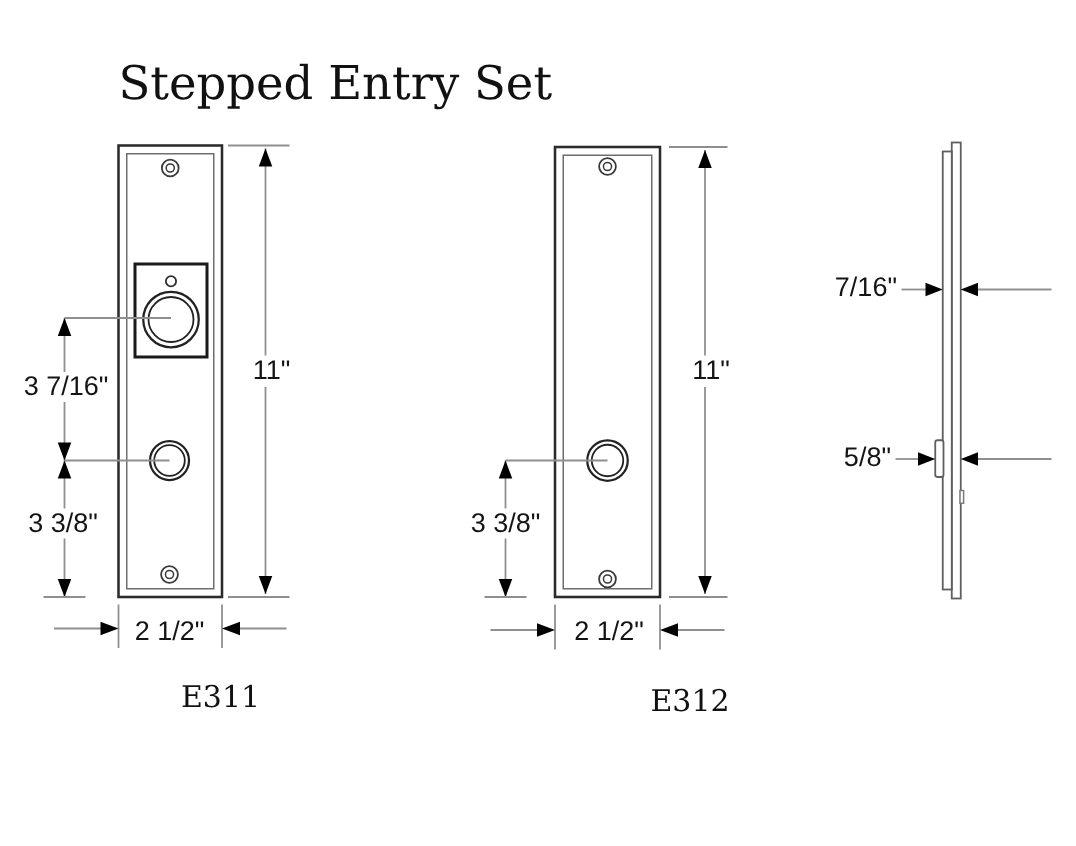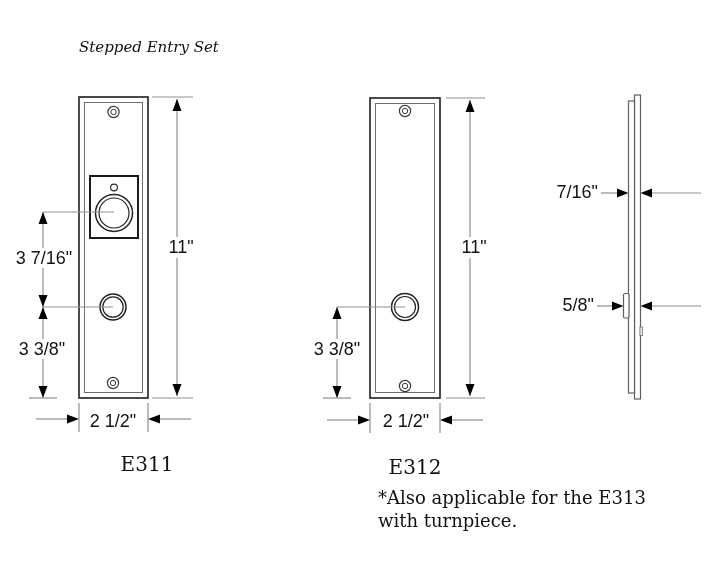--- a/index.html
+++ b/index.html
@@ -4,21 +4,21 @@
 <style>
   html,body{margin:0;padding:0;background:#fff;}
   .canvas{position:relative;width:717px;height:564px;background:#ffffff;overflow:hidden;
           font-family:"Liberation Sans",sans-serif;}
   svg{position:absolute;left:0;top:0;}
   .lbl{position:absolute;white-space:nowrap;color:#141414;}
   .dim{font:18px "Liberation Sans",sans-serif;letter-spacing:0px;}
   .ctr{transform:translate(-50%,-50%);}
   .vctr{transform:translateY(-50%);}
   .serif{font-family:"DejaVu Serif","Liberation Serif",serif;color:#111;}
-  .title{font-size:15px;font-style:italic;}
+  .title{font-size:31px;}
   .model{font-size:20px;margin-left:23px;}
   .note{font-size:18px;line-height:23px;}
   .note div{white-space:nowrap;}
   line{stroke:#8f8f8f;stroke-width:1.2;}
   polygon{fill:#000;stroke:none;}
   rect,circle{fill:#fff;}
 </style>
 </head>
 <body>
 
@@ -123,23 +123,19 @@
 
   <div class="lbl dim ctr" style="left:181px;top:247px;">11"</div>
   <div class="lbl dim ctr" style="left:44px;top:258px;">3 7/16"</div>
   <div class="lbl dim ctr" style="left:42px;top:349px;">3 3/8"</div>
   <div class="lbl dim ctr" style="left:113px;top:421px;">2 1/2"</div>
   <div class="lbl serif model ctr" style="left:124px;top:464px;">E311</div>
 
   <div class="lbl dim ctr" style="left:474px;top:247px;">11"</div>
   <div class="lbl dim ctr" style="left:337px;top:349px;">3 3/8"</div>
   <div class="lbl dim ctr" style="left:406px;top:421px;">2 1/2"</div>
-  <div class="lbl serif model ctr" style="left:392px;top:467px;">E312</div>
+  <div class="lbl serif model ctr" style="left:437px;top:467px;">E312</div>
 
   <div class="lbl dim vctr" style="right:119px;top:192px;">7/16"</div>
   <div class="lbl dim vctr" style="right:123px;top:305px;">5/8"</div>
 
-  <div class="lbl serif note" style="left:378px;top:486px;">
-    <div>*Also applicable for the E313</div>
-    <div>with turnpiece.</div>
-  </div>
 
 </div>
 
 </body></html>

